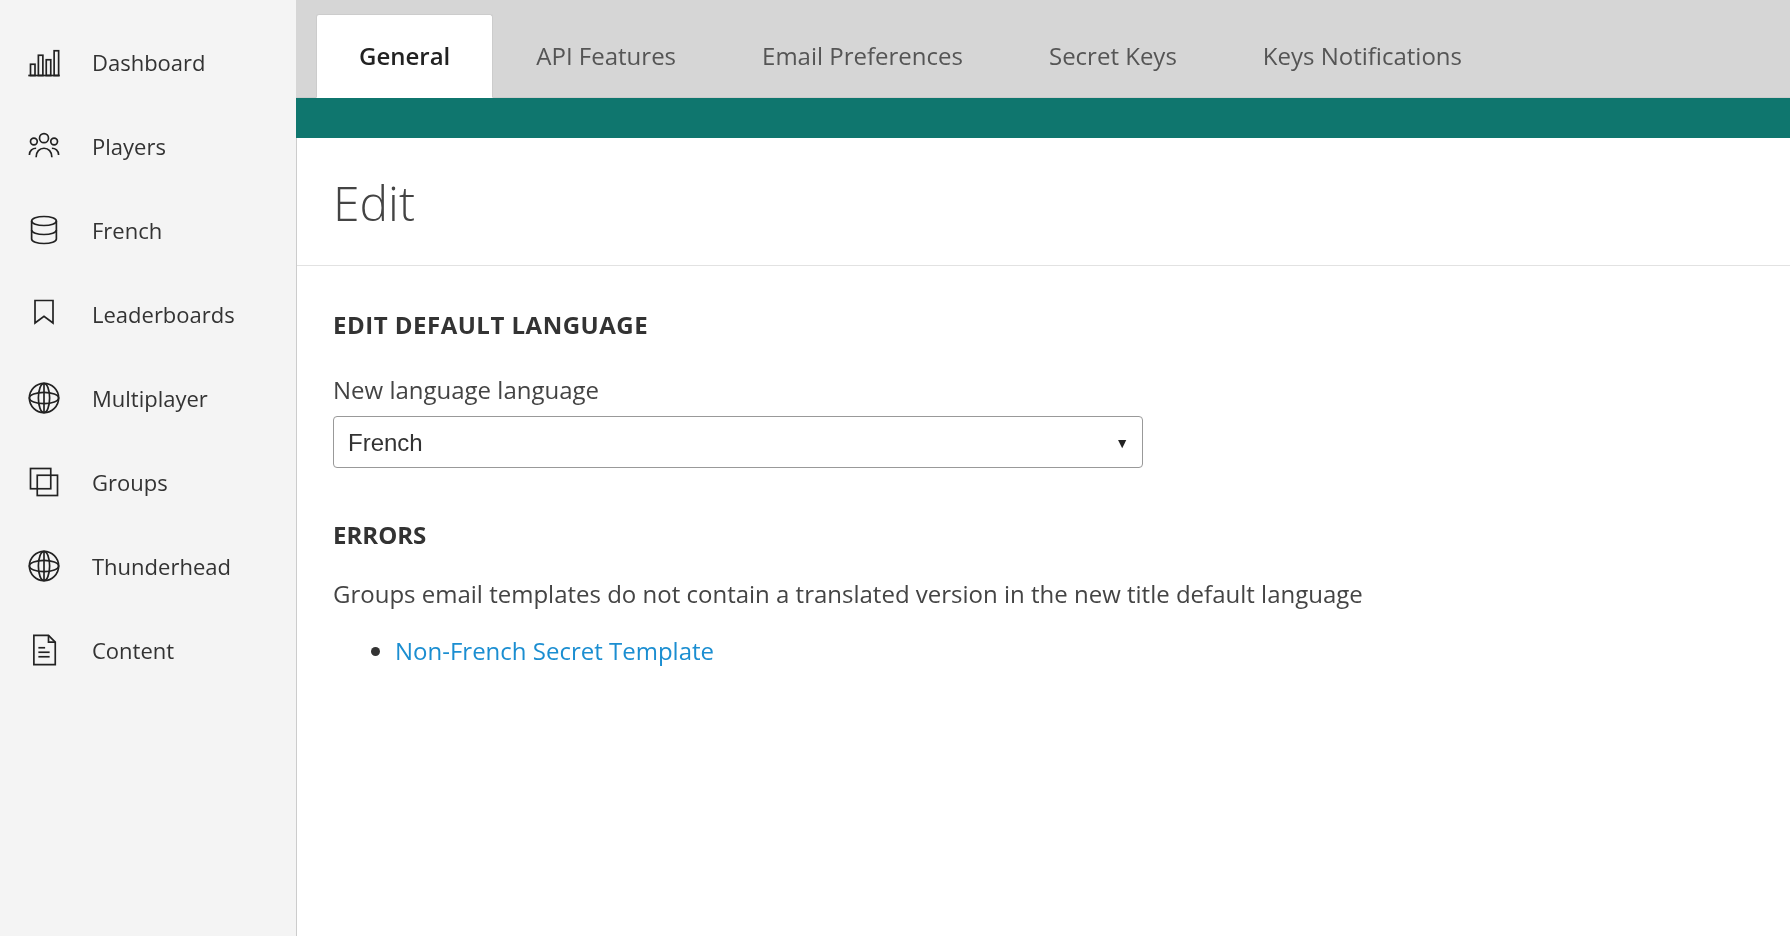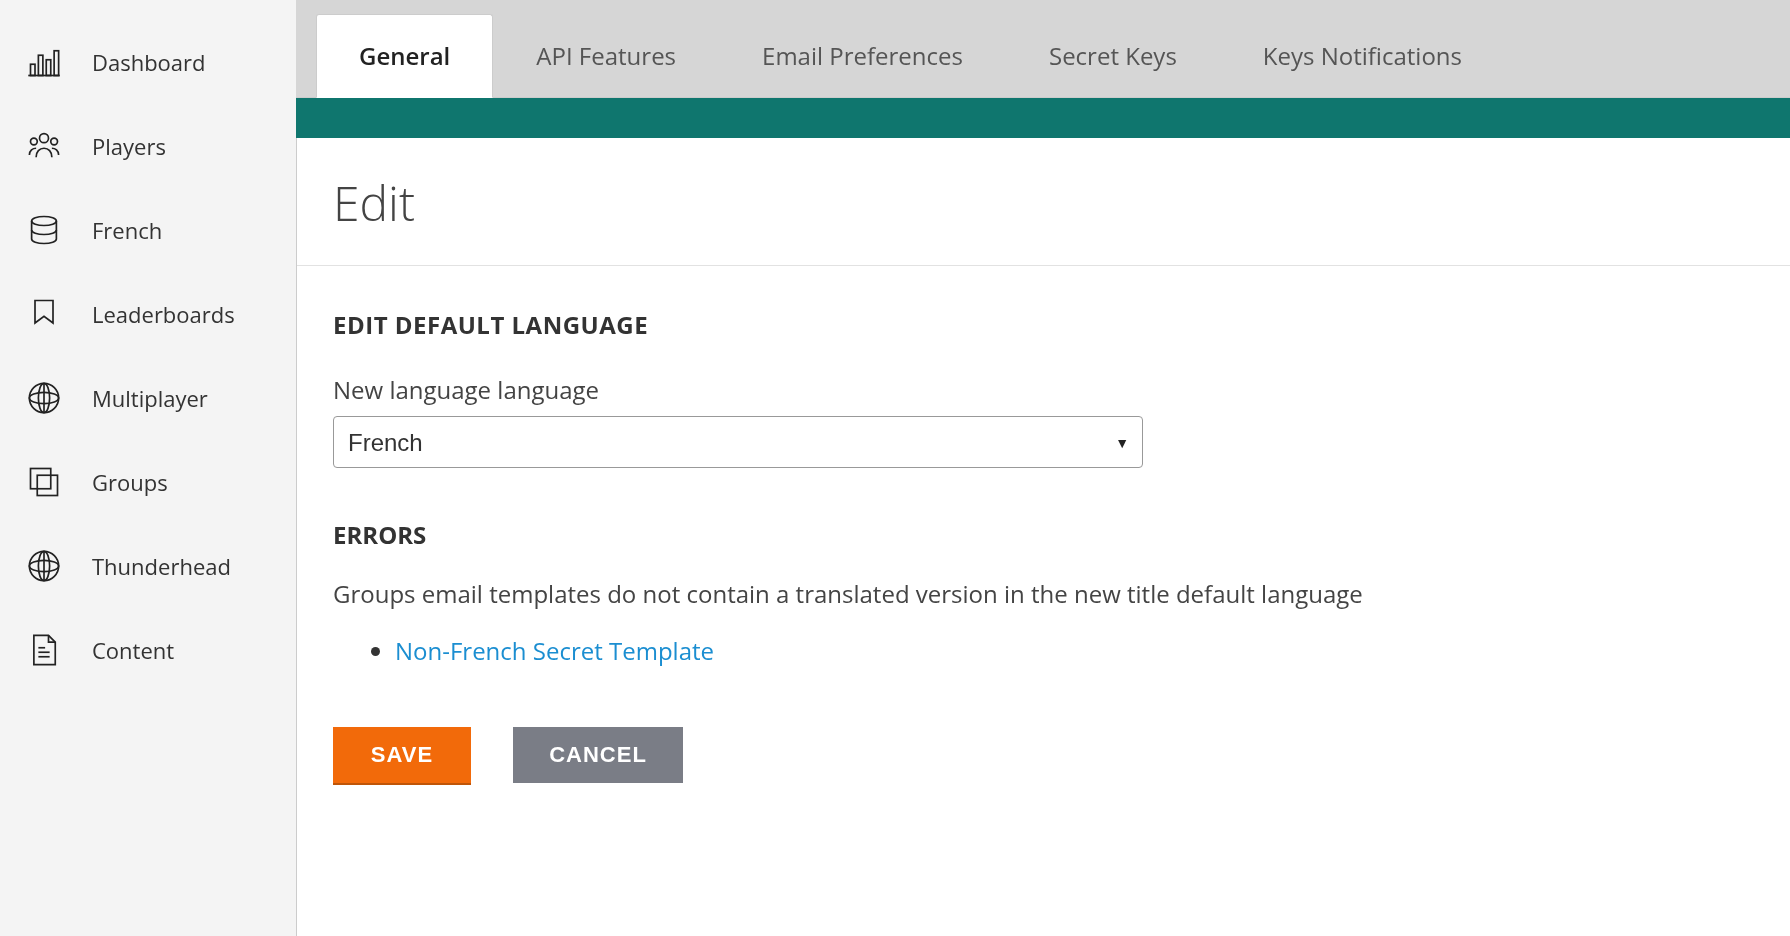--- a/index.html
+++ b/index.html
@@ -287,19 +287,15 @@
       </div>
 
       <h2 class="errors-heading">ERRORS</h2>
       <p class="errors-text">Groups email templates do not contain a translated version in the new title default language</p>
       <ul class="errors-list">
         <li>
           <a href="#">Non-French Secret Template</a>
         </li>
       </ul>
 
-      <div class="button-row">
-        <button class="btn btn-primary">SAVE</button>
-        <button class="btn btn-secondary">CANCEL</button>
-      </div>
     </div>
   </main>
 </div>
 
 </body></html>

